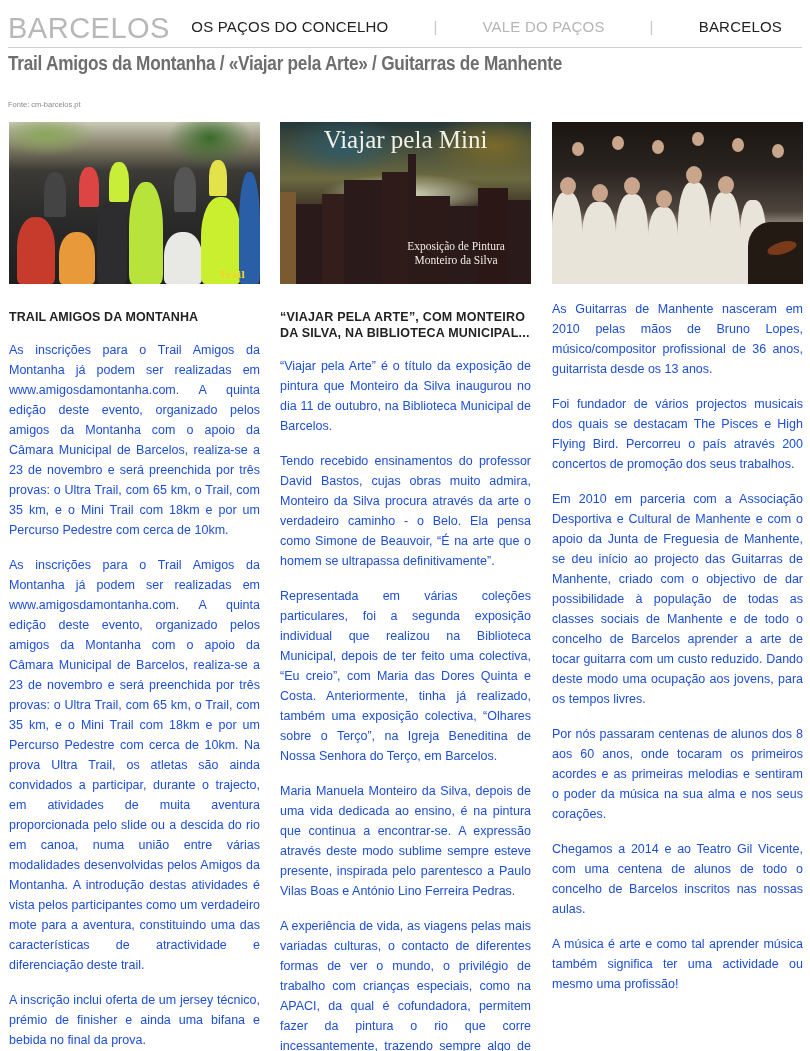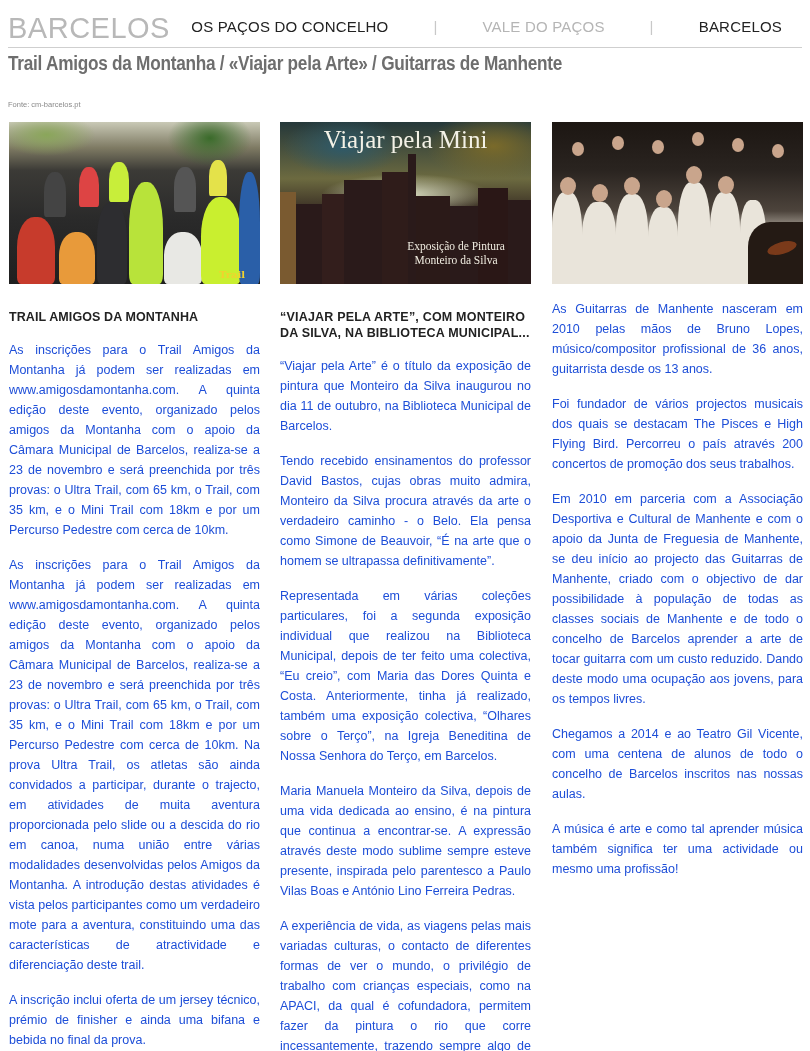--- a/index.html
+++ b/index.html
@@ -142,15 +142,16 @@
     <div class="singer" style="left:100px;top:18px;width:12px;height:14px;"></div>
     <div class="singer" style="left:140px;top:10px;width:12px;height:14px;"></div>
     <div class="singer" style="left:180px;top:16px;width:12px;height:14px;"></div>
     <div class="singer" style="left:220px;top:22px;width:12px;height:14px;"></div>
     <div style="position:absolute;left:196px;top:100px;width:55px;height:62px;background:#241a14;border-radius:40% 0 0 0;"></div>
     <div style="position:absolute;left:215px;top:120px;width:30px;height:12px;background:#7a3a1a;border-radius:50%;transform:rotate(-15deg);"></div>
   </div>
   <p class="para first">As Guitarras de Manhente nasceram em 2010 pelas mãos de Bruno Lopes, músico/compositor profissional de 36 anos, guitarrista desde os 13 anos.</p>
   <p class="para">Foi fundador de vários projectos musicais dos quais se destacam The Pisces e High Flying Bird. Percorreu o país através 200 concertos de promoção dos seus trabalhos.</p>
   <p class="para">Em 2010 em parceria com a Associação Desportiva e Cultural de Manhente e com o apoio da Junta de Freguesia de Manhente, se deu início ao projecto das Guitarras de Manhente, criado com o objectivo de dar possibilidade à população de todas as classes sociais de Manhente e de todo o concelho de Barcelos aprender a arte de tocar guitarra com um custo reduzido. Dando deste modo uma ocupação aos jovens, para os tempos livres.</p>
+  <p class="para">Por nós passaram centenas de alunos dos 8 aos 60 anos, onde tocaram os primeiros acordes e as primeiras melodias e sentiram o poder da música na sua alma e nos seus corações.</p>
   <p class="para">Chegamos a 2014 e ao Teatro Gil Vicente, com uma centena de alunos de todo o concelho de Barcelos inscritos nas nossas aulas.</p>
   <p class="para">A música é arte e como tal aprender música também significa ter uma actividade ou mesmo uma profissão!</p>
 </article>
 
 </body></html>

